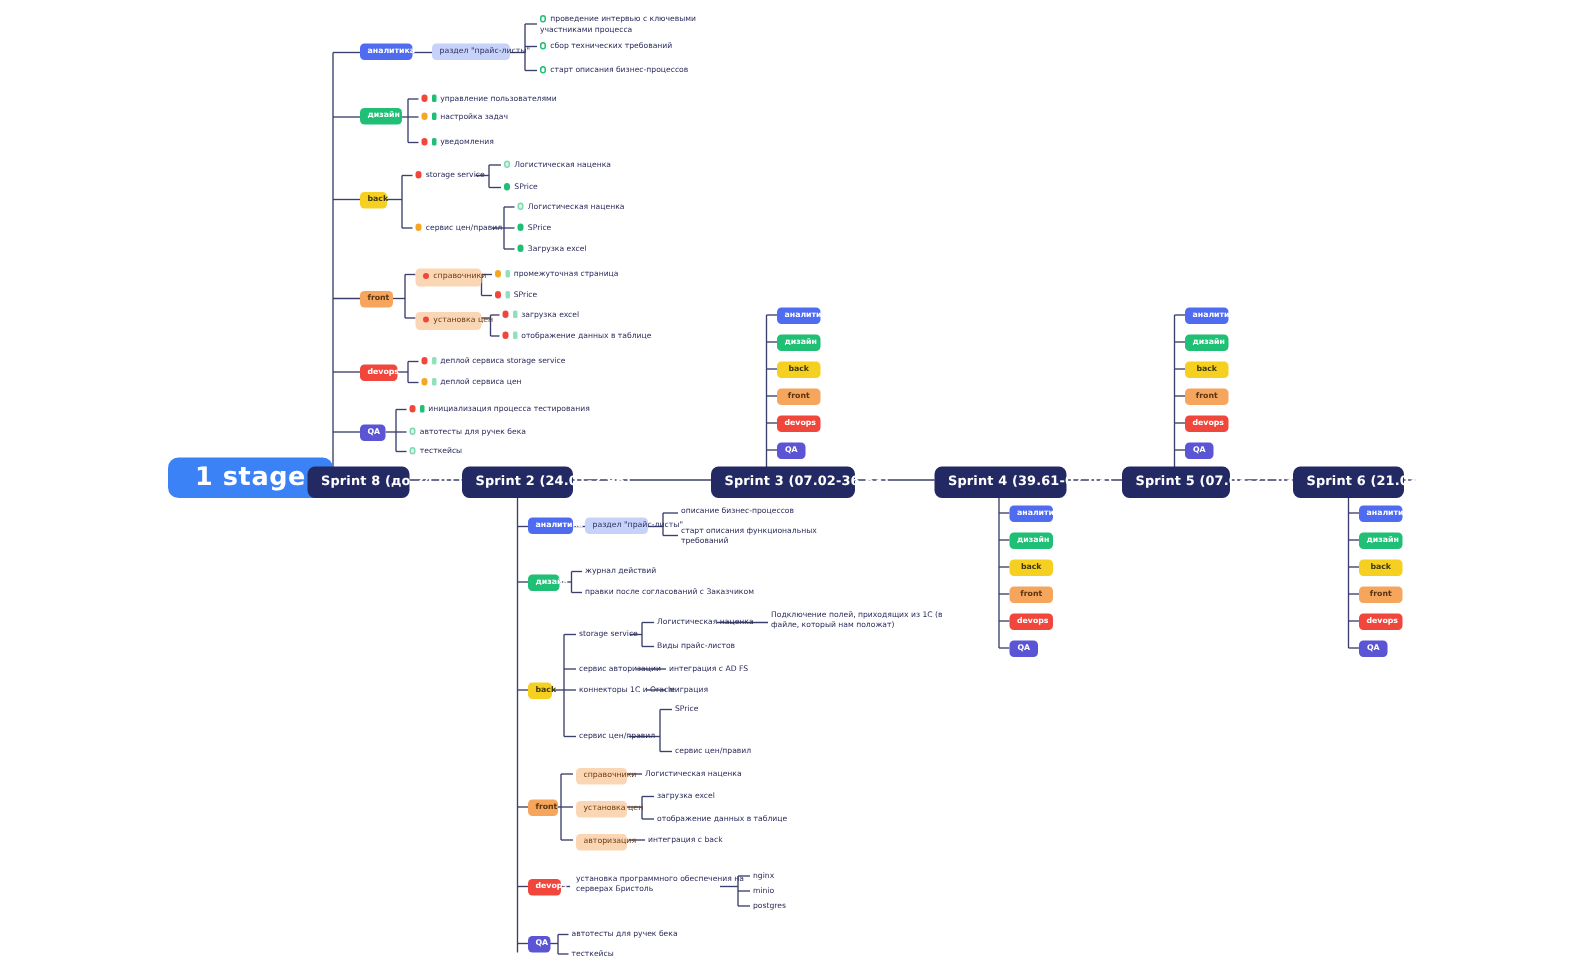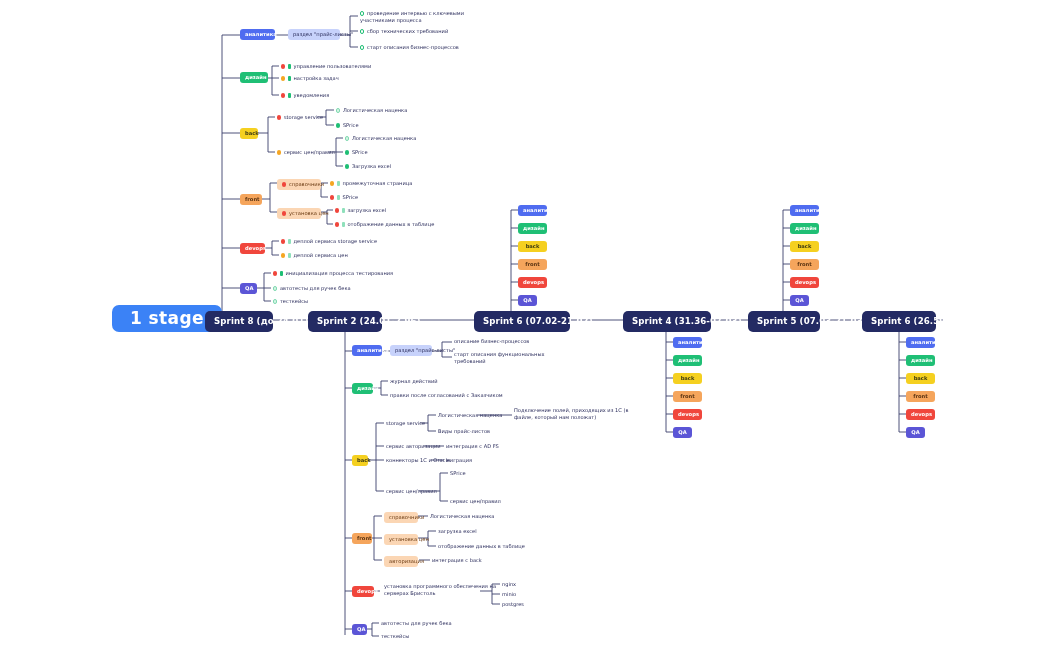--- a/index.html
+++ b/index.html
@@ -247,24 +247,24 @@
       <path d="M899 396 H906"></path>
       <path d="M899 414 H906"></path>
       <path d="M899 432 H906"></path>
     </g>
   </svg>
 
   <div class="node root" style="left:112px;top:305px;">1 stage</div>
 
   <div class="node sprint" style="left:205px;top:311px;width:68px;">Sprint 8 (до 24.01)</div>
   <div class="node sprint" style="left:308px;top:311px;width:74px;">Sprint 2 (24.01-2.96)</div>
-  <div class="node sprint" style="left:474px;top:311px;width:96px;">Sprint 6 (07.02-21.02)</div>
-  <div class="node sprint" style="left:623px;top:311px;width:88px;">Sprint 4 (31.36-07.03)</div>
+  <div class="node sprint" style="left:474px;top:311px;width:96px;">Sprint 3 (07.02-36.63)</div>
+  <div class="node sprint" style="left:623px;top:311px;width:88px;">Sprint 4 (39.61-07.03)</div>
   <div class="node sprint" style="left:748px;top:311px;width:72px;">Sprint 5 (07.03-21.03)</div>
-  <div class="node sprint" style="left:862px;top:311px;width:74px;">Sprint 6 (26.59-04.04)</div>
+  <div class="node sprint" style="left:862px;top:311px;width:74px;">Sprint 6 (21.03-04.04)</div>
 
   <div class="node tag analytics" style="left:240px;top:29px;width:35px;">аналитика</div>
   <div class="node soft analytics-l" style="left:288px;top:29px;width:52px;">раздел "прайс-листы"</div>
   <div class="node leaf w2" style="left:360px;top:10px;">
     <span class="bul gh"></span><span>проведение интервью с ключевыми участниками процесса</span>
   </div>
   <div class="node leaf w2" style="left:360px;top:28px;">
     <span class="bul gh"></span><span>сбор технических требований</span>
   </div>
   <div class="node leaf w2" style="left:360px;top:44px;">

